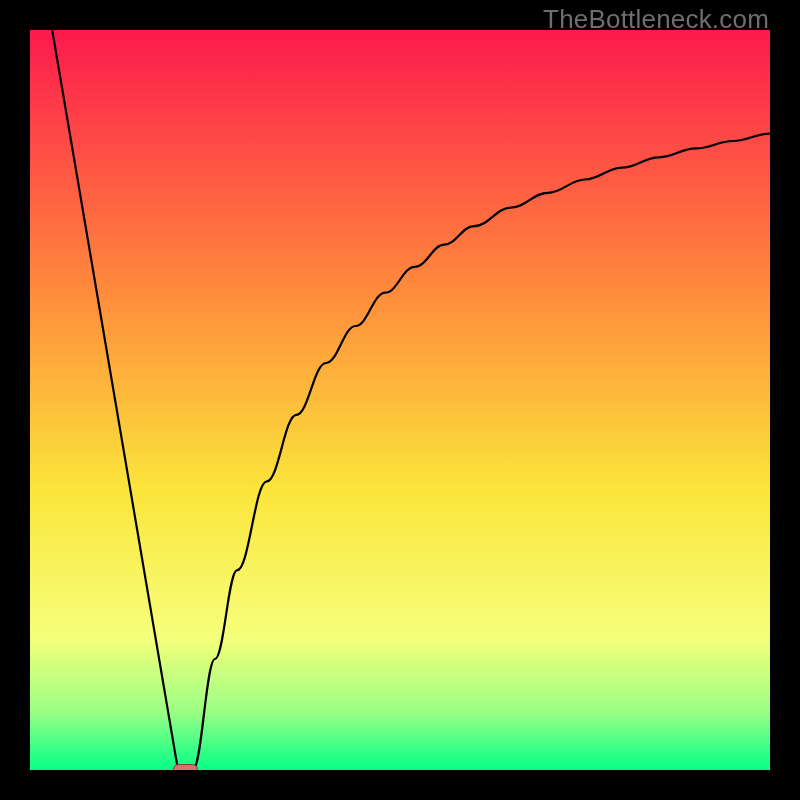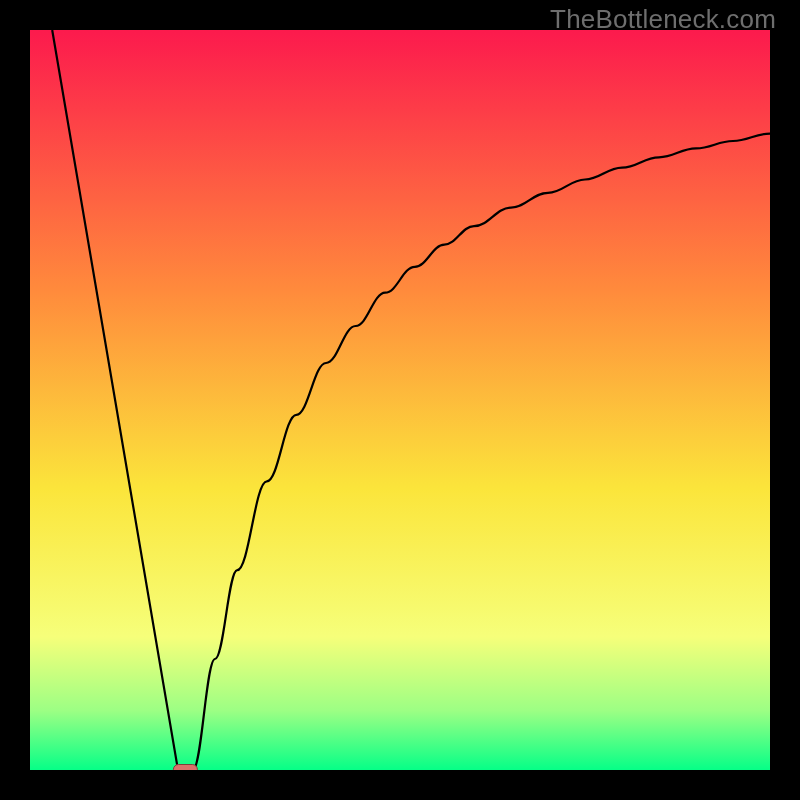--- a/index.html
+++ b/index.html
@@ -25,21 +25,21 @@
     height: 740px;
   }
   .plot-area svg {
     display: block;
     width: 740px;
     height: 740px;
   }
   .watermark {
     position: absolute;
     top: 4px;
-    right: 24px;
+    right: 31px;
     font-size: 26px;
     font-weight: 500;
     color: #6e6e6e;
     letter-spacing: 0.2px;
     user-select: none;
   }
 </style>
 </head>
 <body>
 

